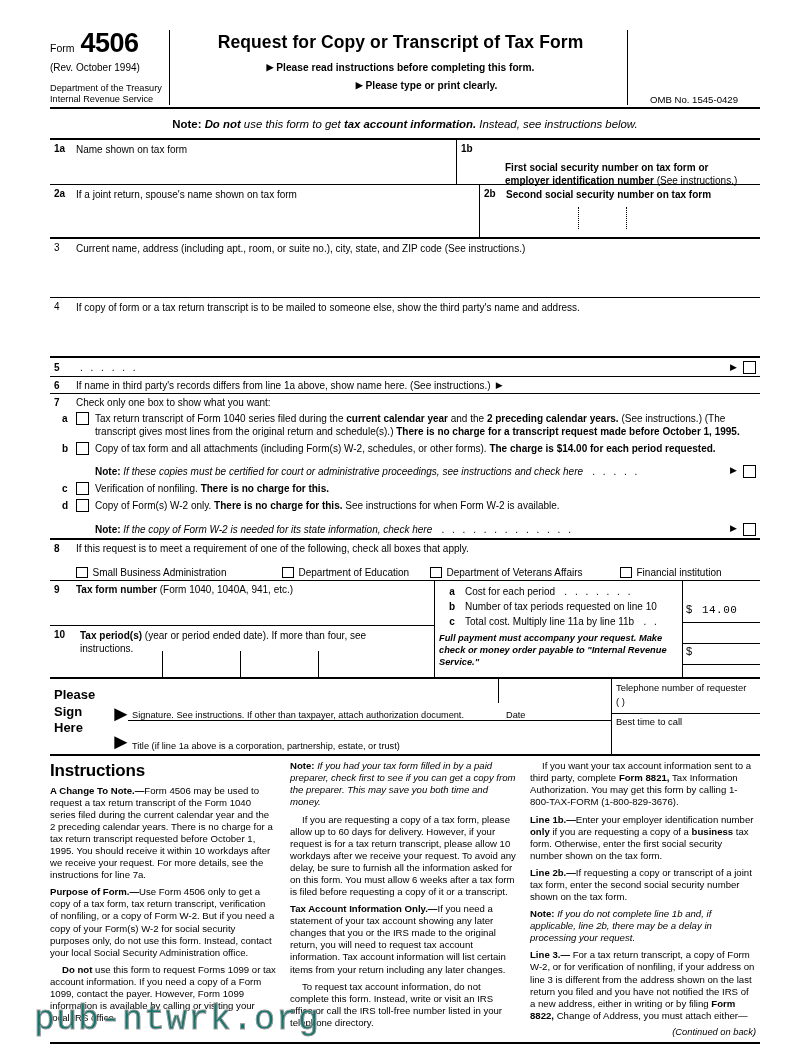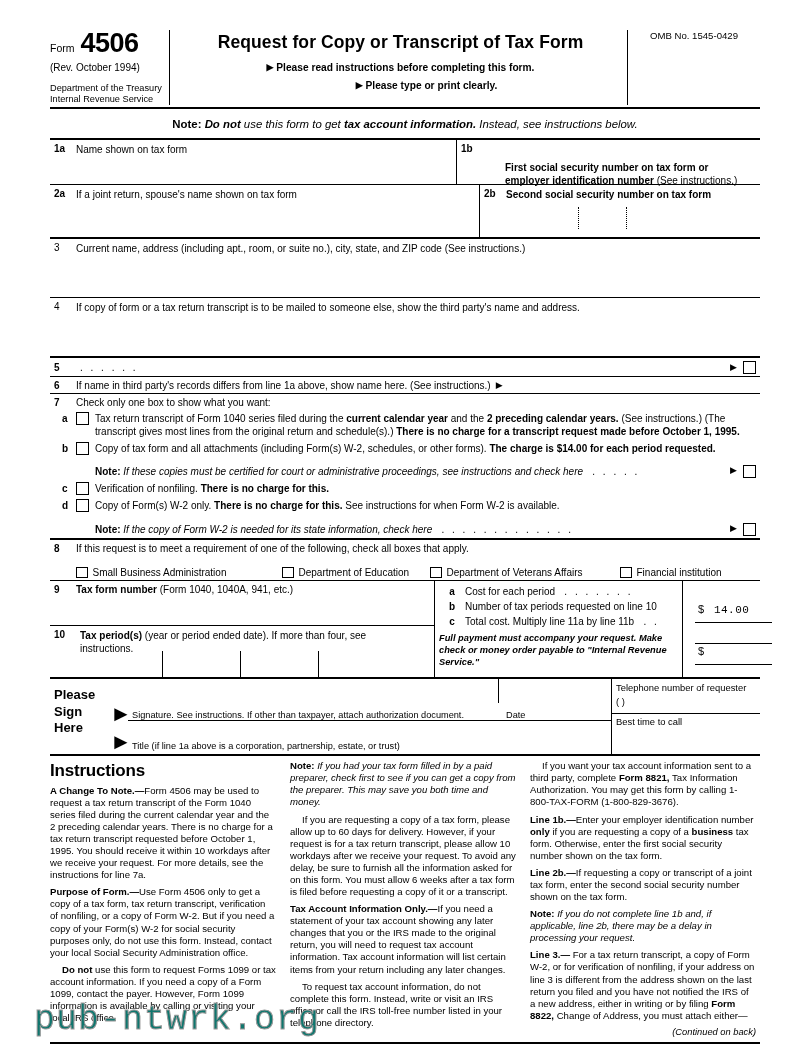--- a/index.html
+++ b/index.html
@@ -21,21 +21,21 @@
   .hdr-left { width:120px; padding-right:6px; border-right:1.1px solid #000; }
   .hdr-formline { display:flex; align-items:baseline; gap:6px; }
   .hdr-formword { font-size:10.5px; }
   .hdr-num { font-size:27px; font-weight:bold; letter-spacing:-0.5px; line-height:1.0; }
   .hdr-rev { font-size:10px; margin-top:5px; }
   .hdr-dept { font-size:9.2px; margin-top:10px; line-height:1.22; }
   .hdr-mid { flex:1; padding:2px 6px 0 10px; border-right:1.1px solid #000; text-align:center; }
   .hdr-title { font-size:17.5px; font-weight:bold; letter-spacing:0.1px; }
   .hdr-sub { font-size:10.2px; font-weight:bold; margin-top:9px; }
   .hdr-sub2 { font-size:10.2px; font-weight:bold; margin-top:7px; padding-left:52px; }
-  .hdr-right { width:132px; display:flex; align-items:flex-start; justify-content:center; }
+  .hdr-right { width:132px; display:flex; align-items:flex-end; justify-content:center; }
   .hdr-omb { font-size:9.6px; }
   .tri { display:inline-block; font-size:9px; vertical-align:1px; }
 
   
   .notebar { text-align:center; font-size:11.4px; padding:9px 0 8px 0; }
 
   
   .bx { border-top:1.1px solid #000; display:flex; }
   .bx-thick { border-top:2.2px solid #000; }
   .cell { padding:3px 5px 3px 4px; position:relative; }
@@ -81,21 +81,21 @@
   .l9row { padding:3px 4px; font-size:10px; }
   .l9box9 { height:44px; }
   .l10 { border-top:1.1px solid #000; height:52px; position:relative; }
   .l10divs span { position:absolute; bottom:0; width:0; border-left:1.1px solid #000; height:26px; }
   .l11 { flex:1; display:flex; }
   .l11left { flex:1; padding:3px 4px 2px 4px; }
   .l11amt { width:78px; border-left:1.1px solid #000; position:relative; }
   .l11r { font-size:10px; display:flex; line-height:1.5; }
   .l11let { width:26px; text-align:center; font-weight:bold; flex:none; }
   .l11txt { flex:1; }
-  .amtcell { position:absolute; left:12px; width:100%; border-bottom:1.1px solid #000; font-size:10px; padding:1px 3px; }
+  .amtcell { position:absolute; left:0; width:100%; border-bottom:1.1px solid #000; font-size:10px; padding:1px 3px; }
   .dollar { font-size:11px; }
   .typed { font-family:"Liberation Mono", monospace; font-size:11px; letter-spacing:0.5px; }
   .fullpay { font-size:9.3px; font-weight:bold; font-style:italic; line-height:1.3; margin-top:3px; }
 
   
   .sig { border-top:2.2px solid #000; display:flex; }
   .sigleft { width:62px; padding:8px 0 0 4px; }
   .sigword { font-size:13px; font-weight:bold; line-height:1.26; }
   .sigarrows { width:16px; position:relative; }
   .arrowbig { position:absolute; font-size:22px; line-height:1; }

